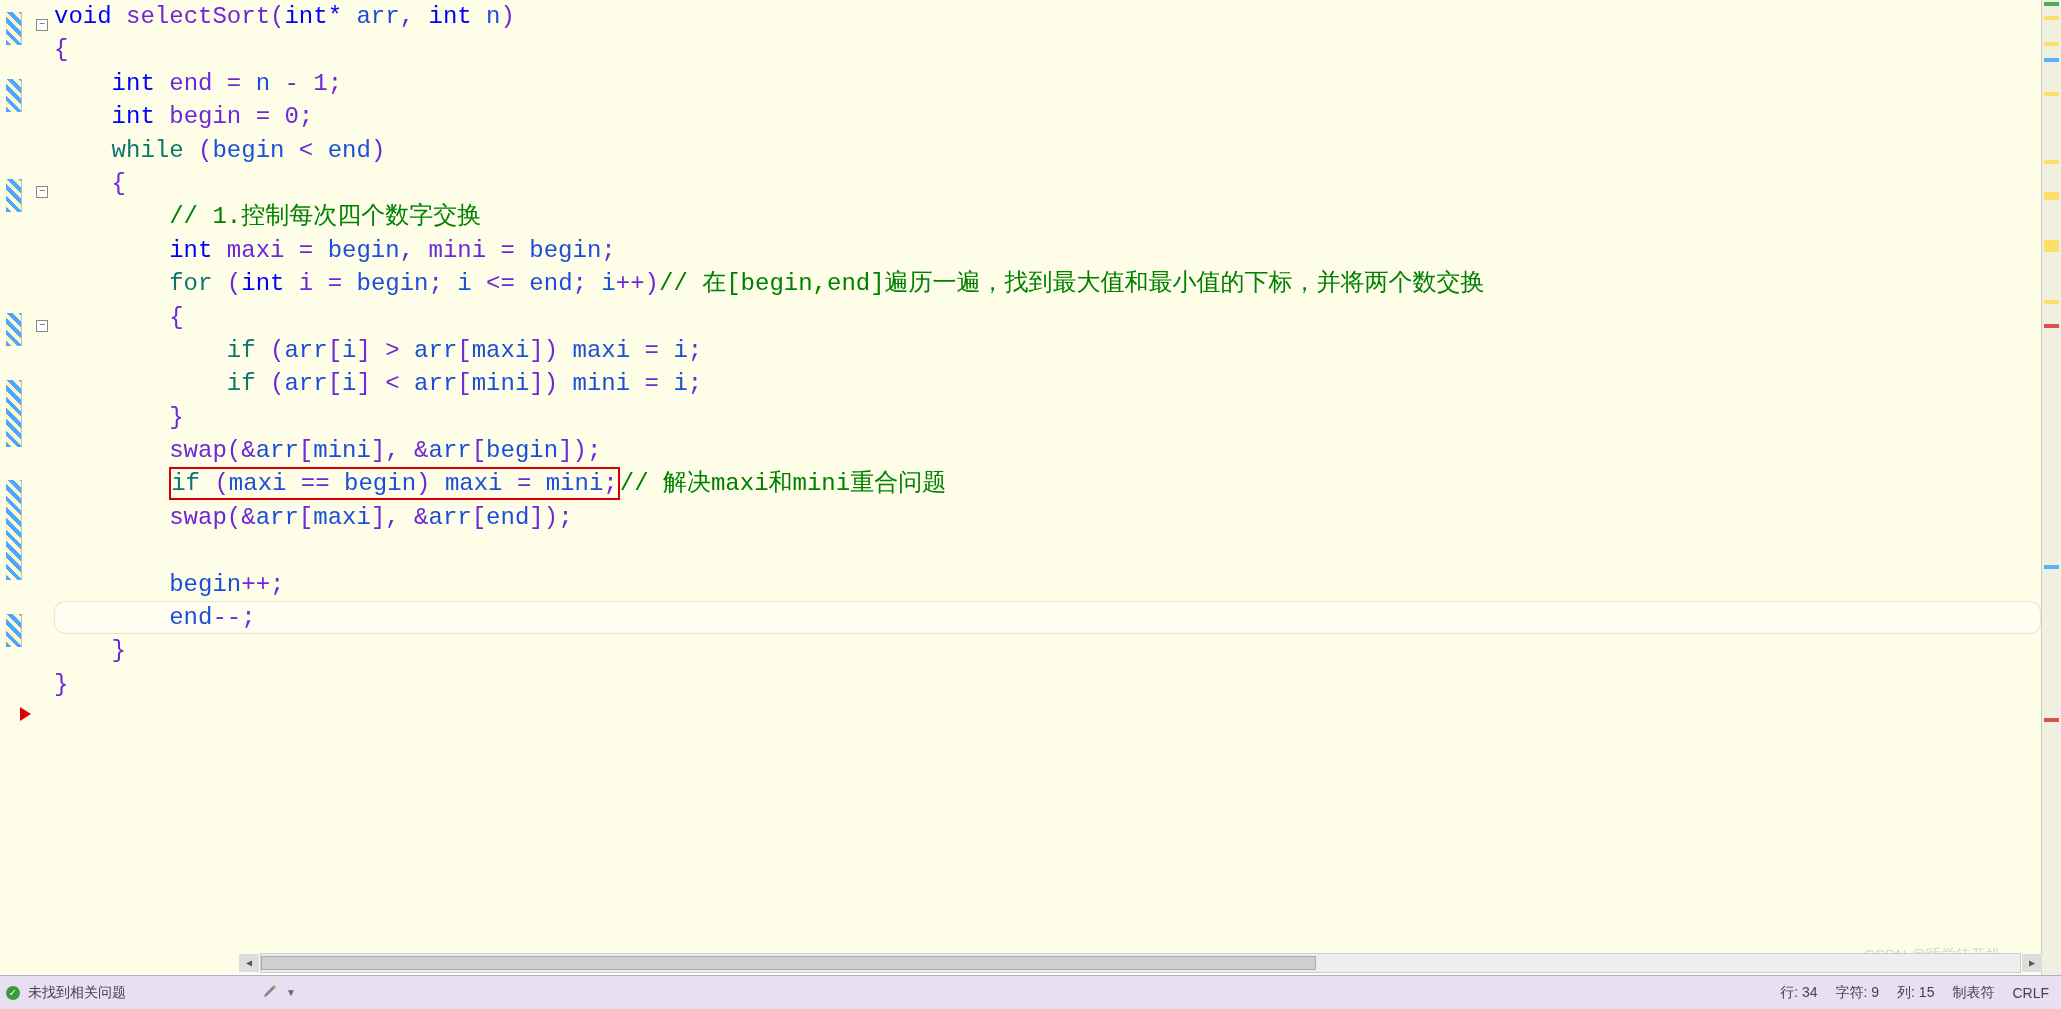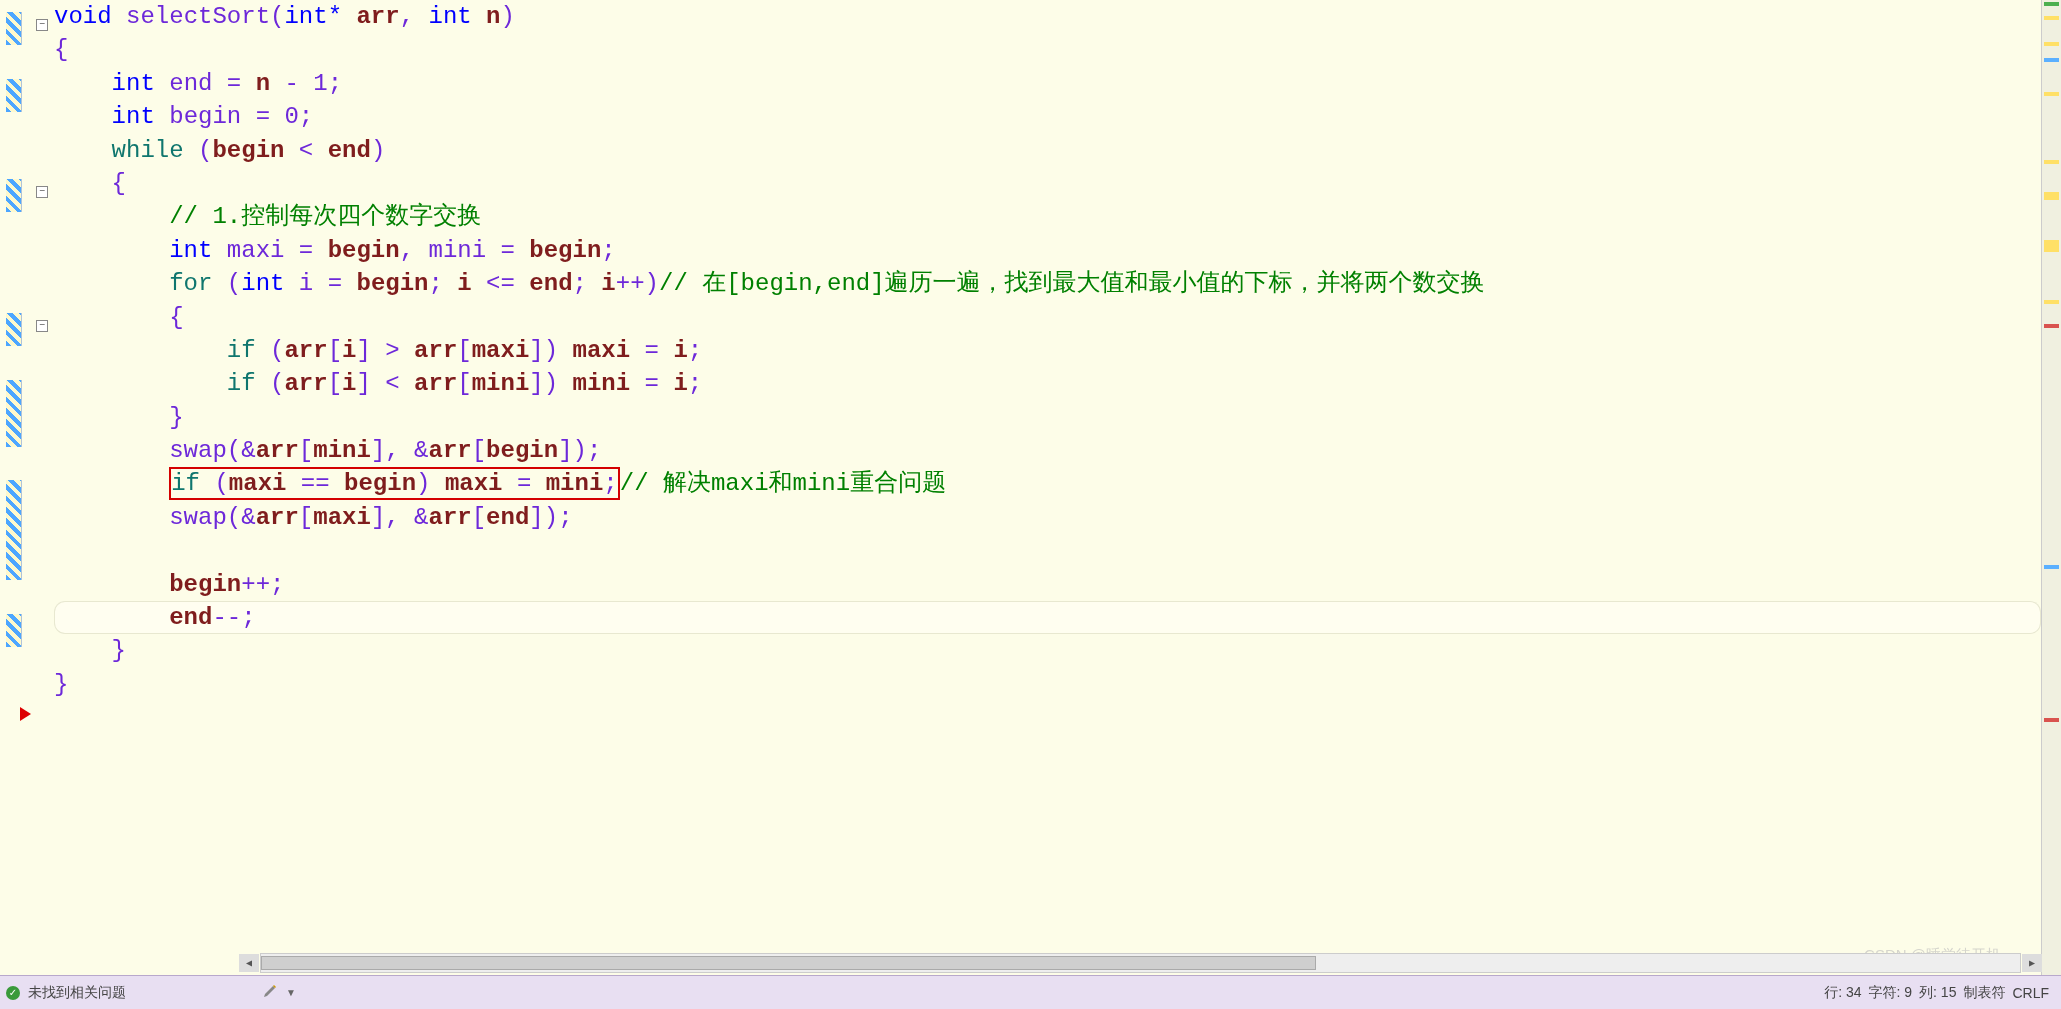--- a/index.html
+++ b/index.html
@@ -8,32 +8,32 @@
   .editor-area { position: absolute; top: 0; left: 0; right: 20px; bottom: 34px; display: flex; }
   .gutter { width: 50px; background: #fdfde8; position: relative; flex-shrink: 0; }
   .stripe { position: absolute; left: 6px; width: 16px; height: 33px; background: repeating-linear-gradient(45deg,#4da6ff 0,#4da6ff 4px,#fff9cc 4px,#fff9cc 8px); border-right:1px solid #b0c4d8; }
   .fold { position: absolute; left: 36px; width: 12px; height: 12px; border: 1px solid #888; background: #fff; text-align: center; font-size: 10px; line-height: 10px; color: #555; cursor: pointer; }
   .red-tri { position:absolute; left:20px; width:0;height:0;border-top:7px solid transparent;border-bottom:7px solid transparent;border-left:11px solid #d00; }
   .code { flex: 1; padding-left: 4px; overflow: hidden; }
   .line { height: 33.4px; white-space: pre; font-size: 24px; line-height: 33.4px; letter-spacing: 0px; position:relative; }
   .kw-blue { color: #0000ff; }
   .kw-pink { color: #0f766e; }
   .ident { color: #6d28d9; }
-  .gray { color: #7f1d1d; font-weight: bold; }
+  .gray { color: #1d4ed8; }
   .comment { color: #008000; }
   .redbox { border: 2px solid #d40000; display:inline; padding:1px 0; }
   .current-line { background:#fffef0; box-shadow: inset 0 0 0 1px #e8e8d0; border-radius: 11px; }
   .rmargin { position: absolute; right: 0; top: 0; width: 20px; bottom: 34px; background: #f0f0e0; border-left:1px solid #ccc; }
   .rmark { position:absolute; right:2px; left:2px; height:4px; background:#ffe066; }
   .rmark.blue { background:#5bb0ff; }
   .rmark.red { background:#d9534f; }
   .rmark.green { background:#4caf50; }
   .statusbar { position:absolute; left:0; right:0; bottom:0; height:34px; background:#e8dff2; border-top:1px solid #b8a8cc; display:flex; align-items:center; font-size:14px; color:#444; font-family: "Microsoft YaHei", sans-serif; }
   .sb-left { display:flex; align-items:center; gap:8px; padding-left:6px; }
-  .sb-right { margin-left:auto; display:flex; align-items:center; gap:7px; padding-right:12px; white-space:nowrap; }
+  .sb-right { margin-left:auto; display:flex; align-items:center; gap:18px; padding-right:12px; white-space:nowrap; }
   .check { width:14px; height:14px; border-radius:50%; background:#3a9a3a; display:inline-flex; align-items:center; justify-content:center; color:#fff; font-size:10px; }
   .brush-icn svg { width:16px; height:16px; }
   .hscroll { position:absolute; left:260px; right:40px; bottom:36px; height:20px; background:#eee; border:1px solid #ccc; }
   .hscroll-thumb { position:absolute; left:0; top:2px; bottom:2px; width:60%; background:#cfcfcf; border:1px solid #aaa; }
   .hscroll-left,.hscroll-right { position:absolute; top:0; bottom:0; width:20px; background:#ddd; display:flex; align-items:center; justify-content:center; font-size:10px; color:#555; }
   .hscroll-left{left:-22px;} .hscroll-right{right:-22px;}
   .watermark { position:absolute; right:60px; bottom:44px; color:#bbb; font-size:15px; font-family:"Microsoft YaHei",sans-serif; opacity:0.6; }
 </style>
 </head>
 <body>

